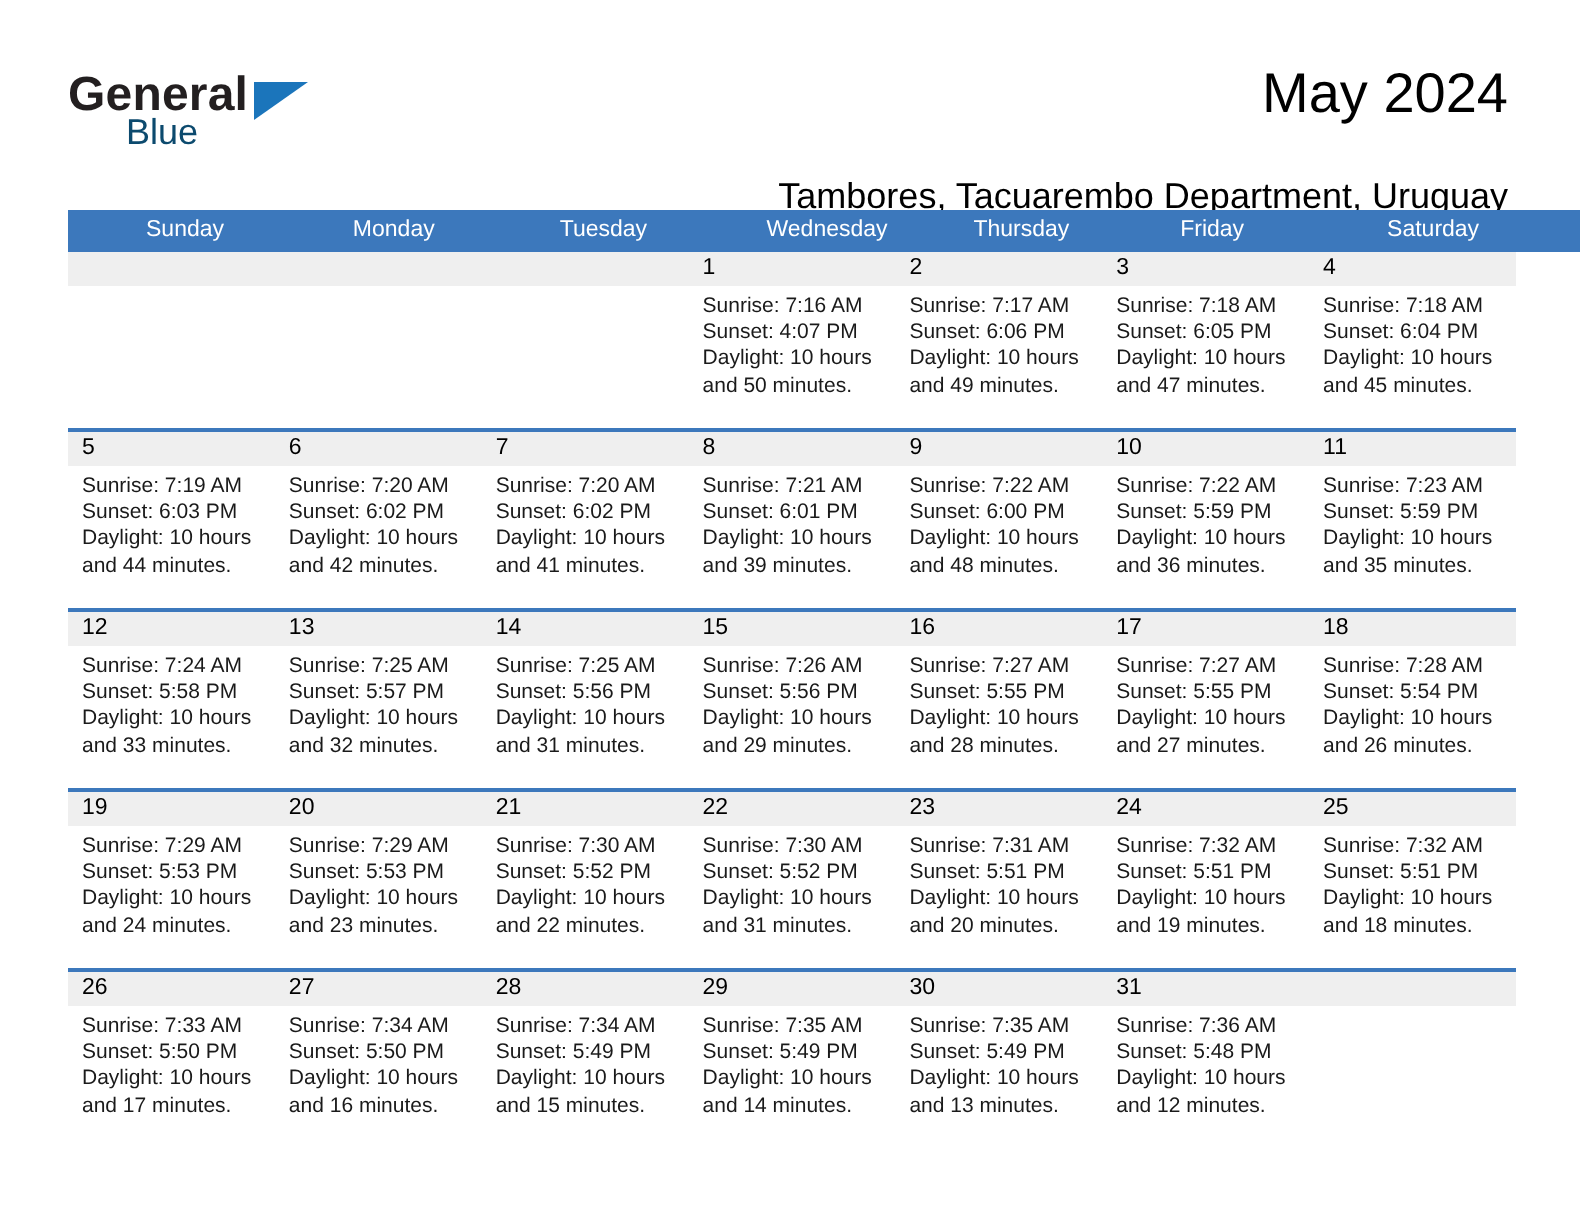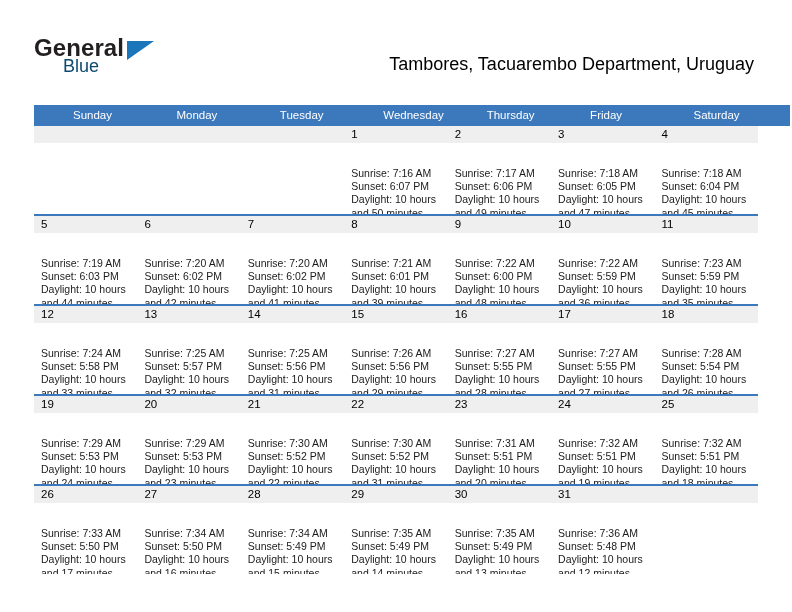--- a/index.html
+++ b/index.html
@@ -133,40 +133,40 @@
     box-sizing: border-box;
   }
   .day-cell.empty .day-num {
     background: #efefef;
   }
   .day-body {
     padding: 4px 4px 0 7px;
     font-size: 10.5px;
     line-height: 13.2px;
     color: #1a1a1a;
-    margin-top: 20px;
   }
   .day-body div {
     white-space: nowrap;
   }
 </style>
 </head>
 <body>
 
 <div class="page">
 
   <div class="header">
 
     <div class="logo">
       <span class="logo-general">General</span>
       <span class="logo-tri"></span>
       <span class="logo-blue">Blue</span>
     </div>
 
     <div class="title-block">
+      <div class="cal-title">May 2024</div>
       <div class="cal-subtitle">Tambores, Tacuarembo Department, Uruguay</div>
     </div>
 
   </div>
 
   <div class="calendar">
 
     <div class="weekday-header">
       <div class="weekday-cell">Sunday</div>
       <div class="weekday-cell">Monday</div>
@@ -203,21 +203,21 @@
               <div></div>
               <div></div>
               <div></div>
               <div></div>
             </div>
           </div>
           <div class="day-cell">
             <div class="day-num">1</div>
             <div class="day-body">
               <div>Sunrise: 7:16 AM</div>
-              <div>Sunset: 6:07 PM</div>
+              <div>Sunset: 4:07 PM</div>
               <div>Daylight: 10 hours</div>
               <div>and 50 minutes.</div>
             </div>
           </div>
           <div class="day-cell">
             <div class="day-num">2</div>
             <div class="day-body">
               <div>Sunrise: 7:17 AM</div>
               <div>Sunset: 6:06 PM</div>
               <div>Daylight: 10 hours</div>

